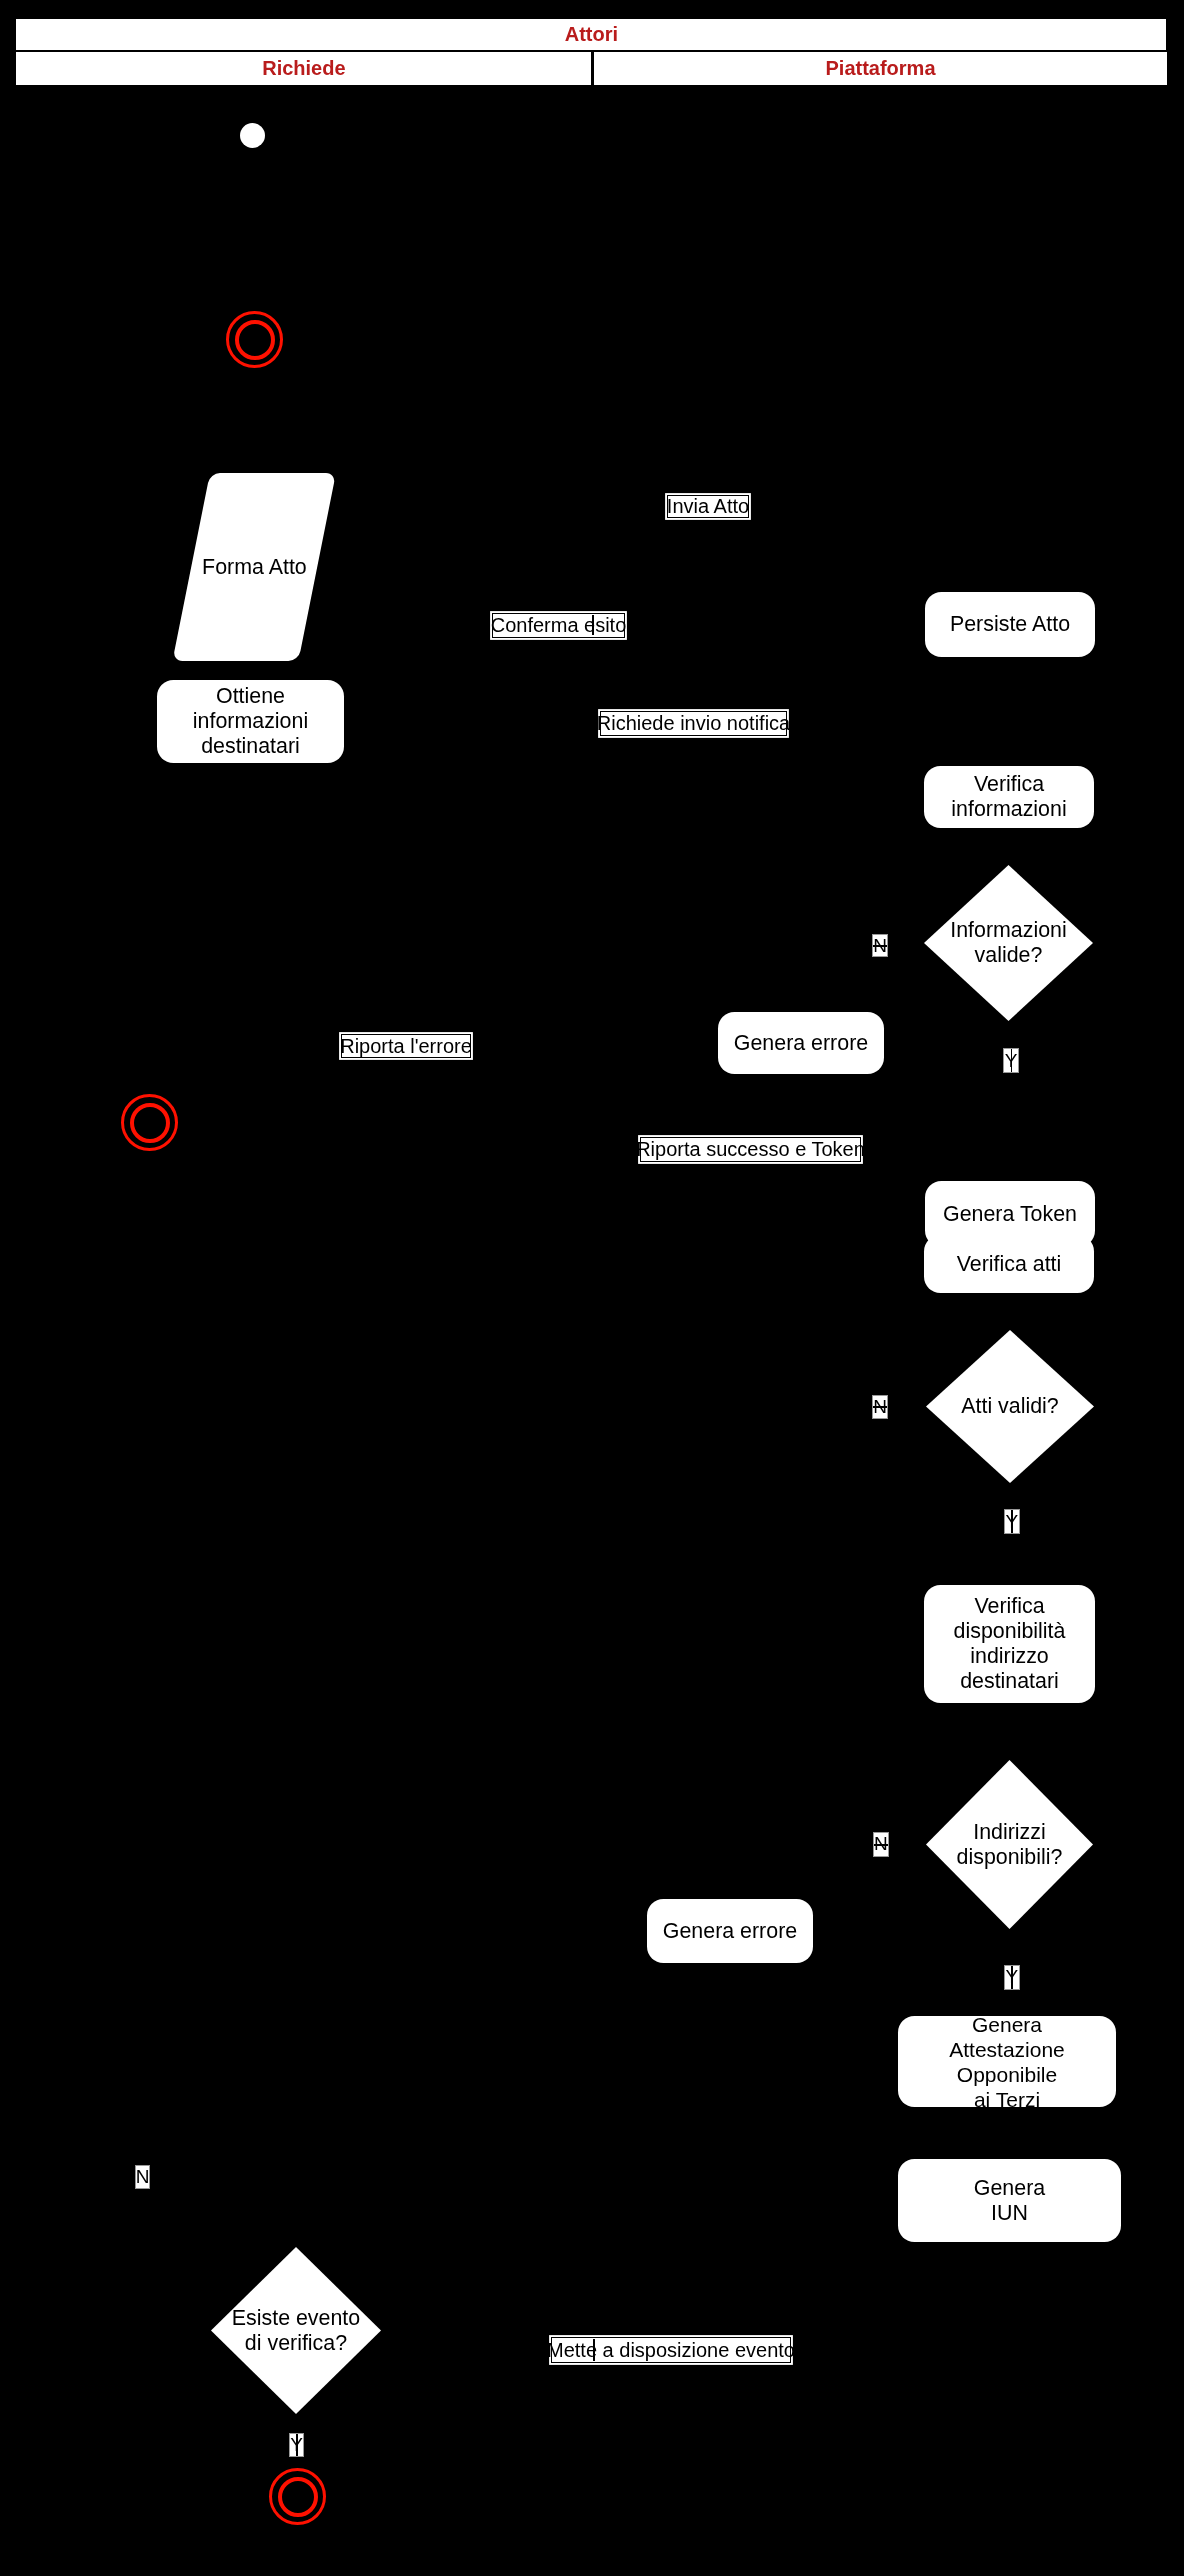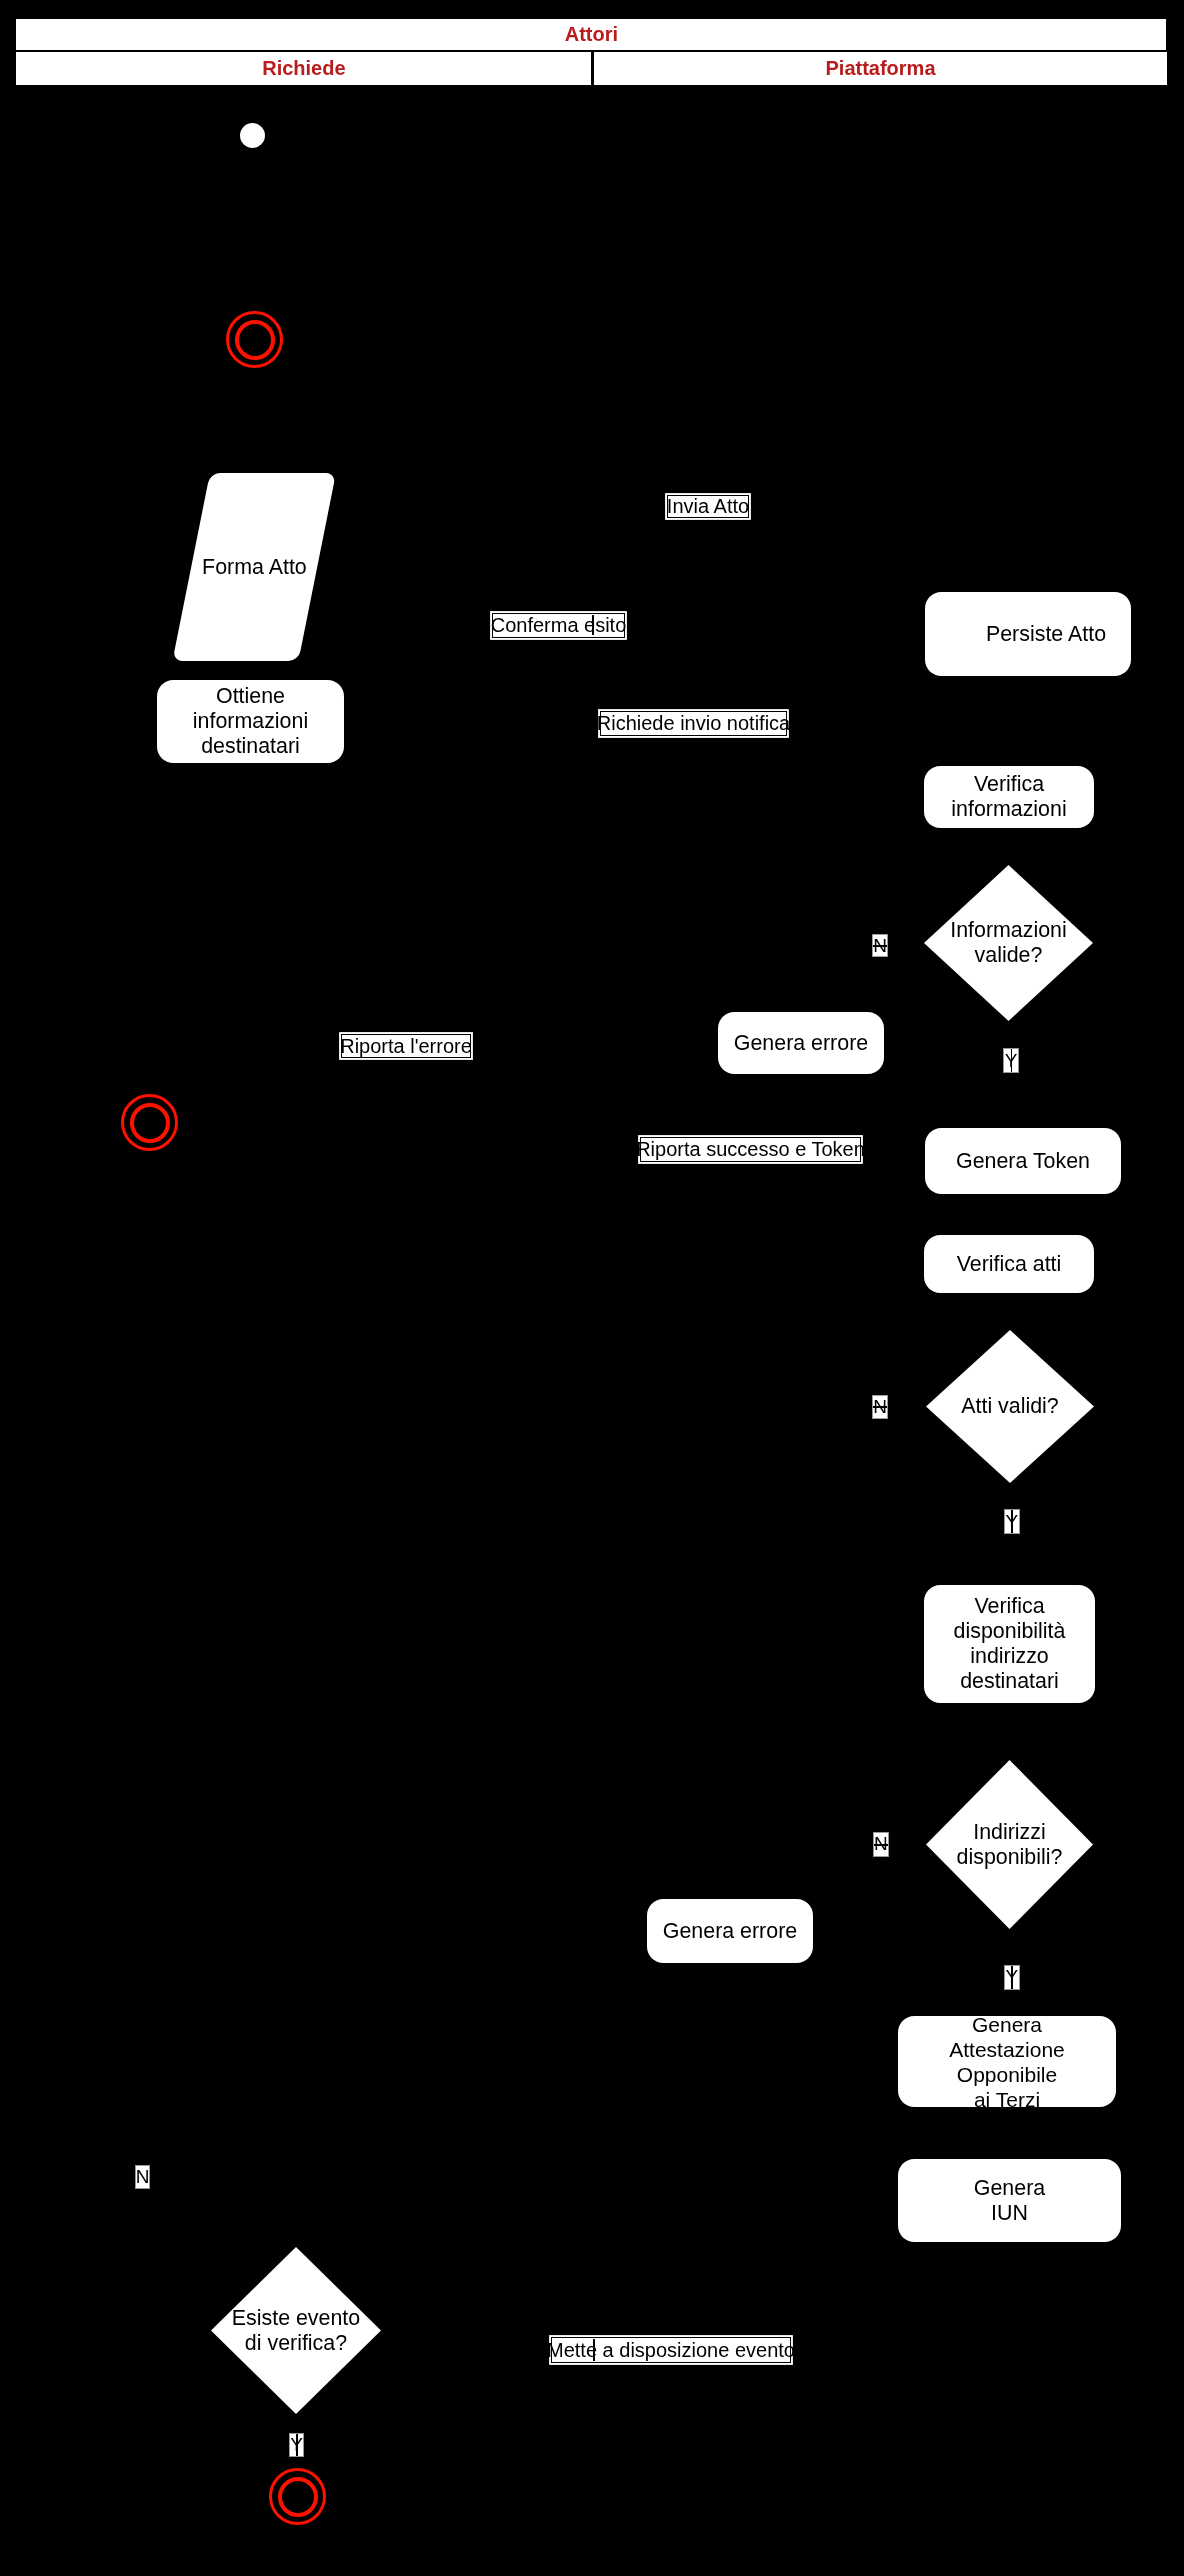--- a/index.html
+++ b/index.html
@@ -47,25 +47,25 @@
   .end-circle .inner{width:40px;height:40px;border:4.4px solid #ff1100;
     border-radius:50%;background:#000;box-sizing:border-box;}
 
   
   .para{position:absolute;left:210px;top:473px;width:126px;height:188px;
     background:#fff;border-radius:10px;transform:skewX(-11.3deg);
     transform-origin:top left;display:flex;align-items:center;justify-content:center;}
   .para .inner{transform:skewX(11.3deg);color:#000;font-size:21.4px;text-align:center;}
 
   
-  .n-persiste{left:925px;top:592px;width:170px;height:84px;padding-left:36px;}
+  .n-persiste{left:925px;top:592px;width:170px;height:65px;}
   .n-ottiene{left:157px;top:680px;width:187px;height:83px;}
   .n-verinfo{left:924px;top:766px;width:170px;height:62px;}
   .n-generr1{left:718px;top:1012px;width:166px;height:62px;}
-  .n-gentoken{left:925px;top:1128px;width:196px;height:66px;}
+  .n-gentoken{left:925px;top:1181px;width:170px;height:66px;}
   .n-veratti{left:924px;top:1235px;width:170px;height:58px;}
   .n-verdisp{left:924px;top:1585px;width:171px;height:118px;}
   .n-generr2{left:647px;top:1899px;width:166px;height:64px;}
   .n-attende{left:211px;top:1970px;width:171px;height:96px;}
   .n-attest{left:898px;top:2016px;width:218px;height:91px;font-size:21px;}
   .n-iun{left:898px;top:2159px;width:223px;height:83px;}
 
   .d-infovalide{left:924px;top:865px;width:169px;height:156px;}
   .d-attivalidi{left:926px;top:1330px;width:168px;height:153px;}
   .d-indirizzi{left:926px;top:1760px;width:167px;height:169px;}

